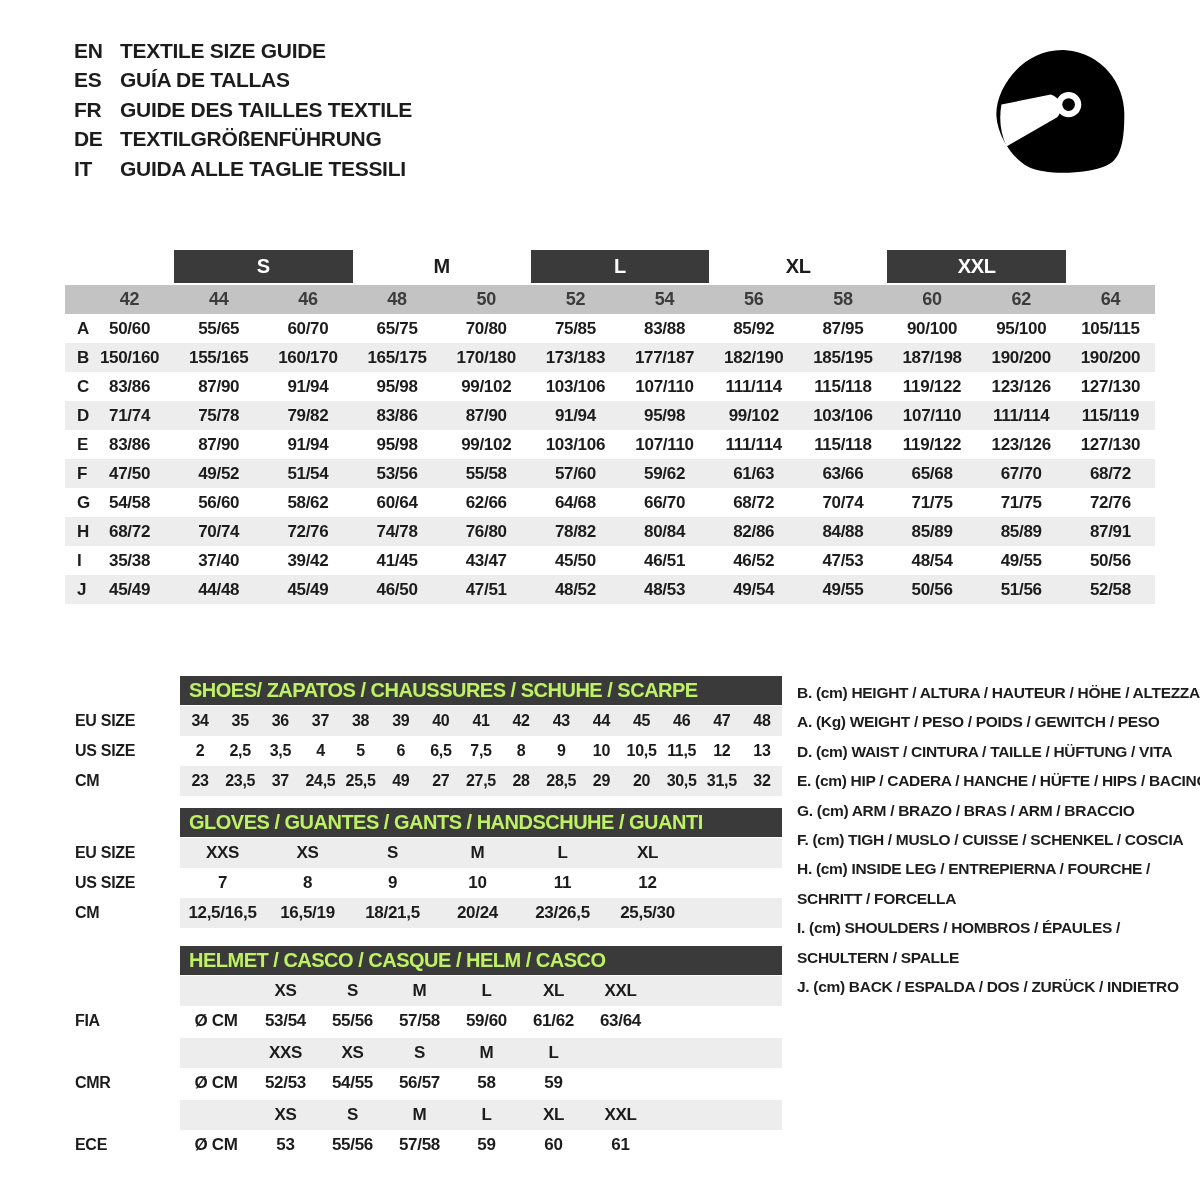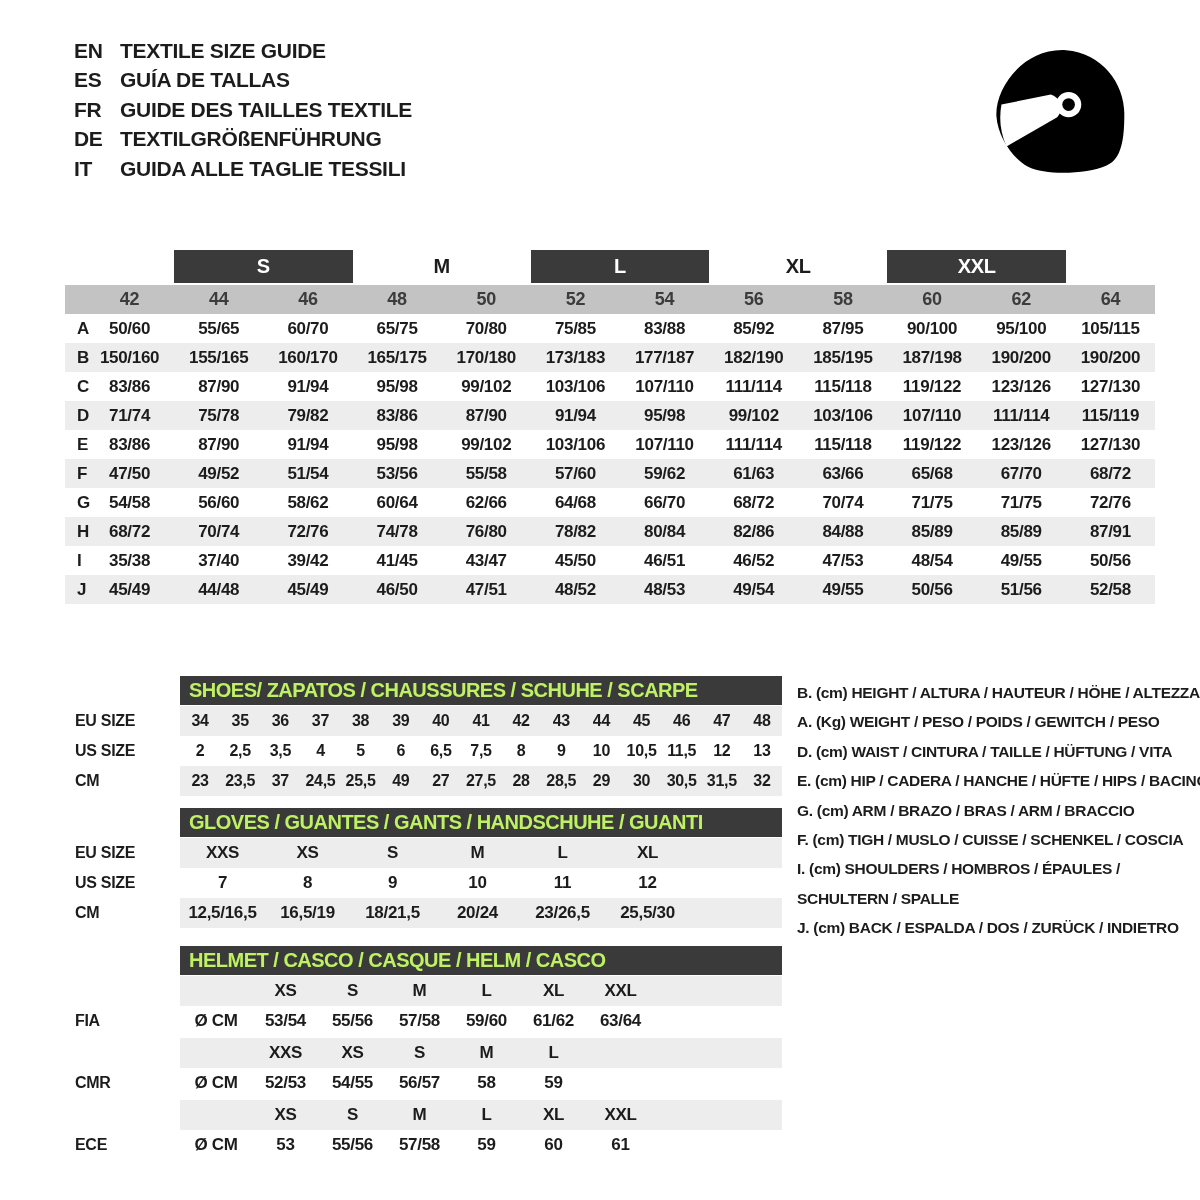--- a/index.html
+++ b/index.html
@@ -319,21 +319,21 @@
             <div class="cc">23,5</div>
             <div class="cc">37</div>
             <div class="cc">24,5</div>
             <div class="cc">25,5</div>
             <div class="cc">49</div>
             <div class="cc">27</div>
             <div class="cc">27,5</div>
             <div class="cc">28</div>
             <div class="cc">28,5</div>
             <div class="cc">29</div>
-            <div class="cc">30</div>
+            <div class="cc">20</div>
             <div class="cc">30,5</div>
             <div class="cc">31,5</div>
             <div class="cc">32</div>
           </div>
         </div>
       </div>
   </div>
 
   <div class="section" style="top:808px">
     <div class="sec-bar">GLOVES / GUANTES / GANTS / HANDSCHUHE / GUANTI</div>
@@ -463,20 +463,24 @@
       <div class="litem">
         <div class="lline">E. (cm) HIP / CADERA / HANCHE / HÜFTE / HIPS /  BACINO</div>
       </div>
       <div class="litem">
         <div class="lline">G. (cm) ARM  / BRAZO / BRAS / ARM / BRACCIO</div>
       </div>
       <div class="litem">
         <div class="lline">F. (cm) TIGH / MUSLO / CUISSE / SCHENKEL / COSCIA</div>
       </div>
       <div class="litem">
+        <div class="lline">H. (cm) INSIDE LEG / ENTREPIERNA / FOURCHE /</div>
+        <div class="lline">SCHRITT / FORCELLA</div>
+      </div>
+      <div class="litem">
         <div class="lline">I.  (cm) SHOULDERS / HOMBROS / ÉPAULES /</div>
         <div class="lline">SCHULTERN / SPALLE</div>
       </div>
       <div class="litem">
         <div class="lline">J. (cm) BACK / ESPALDA / DOS / ZURÜCK / INDIETRO</div>
       </div>
     </div>
 
 </div>
 

